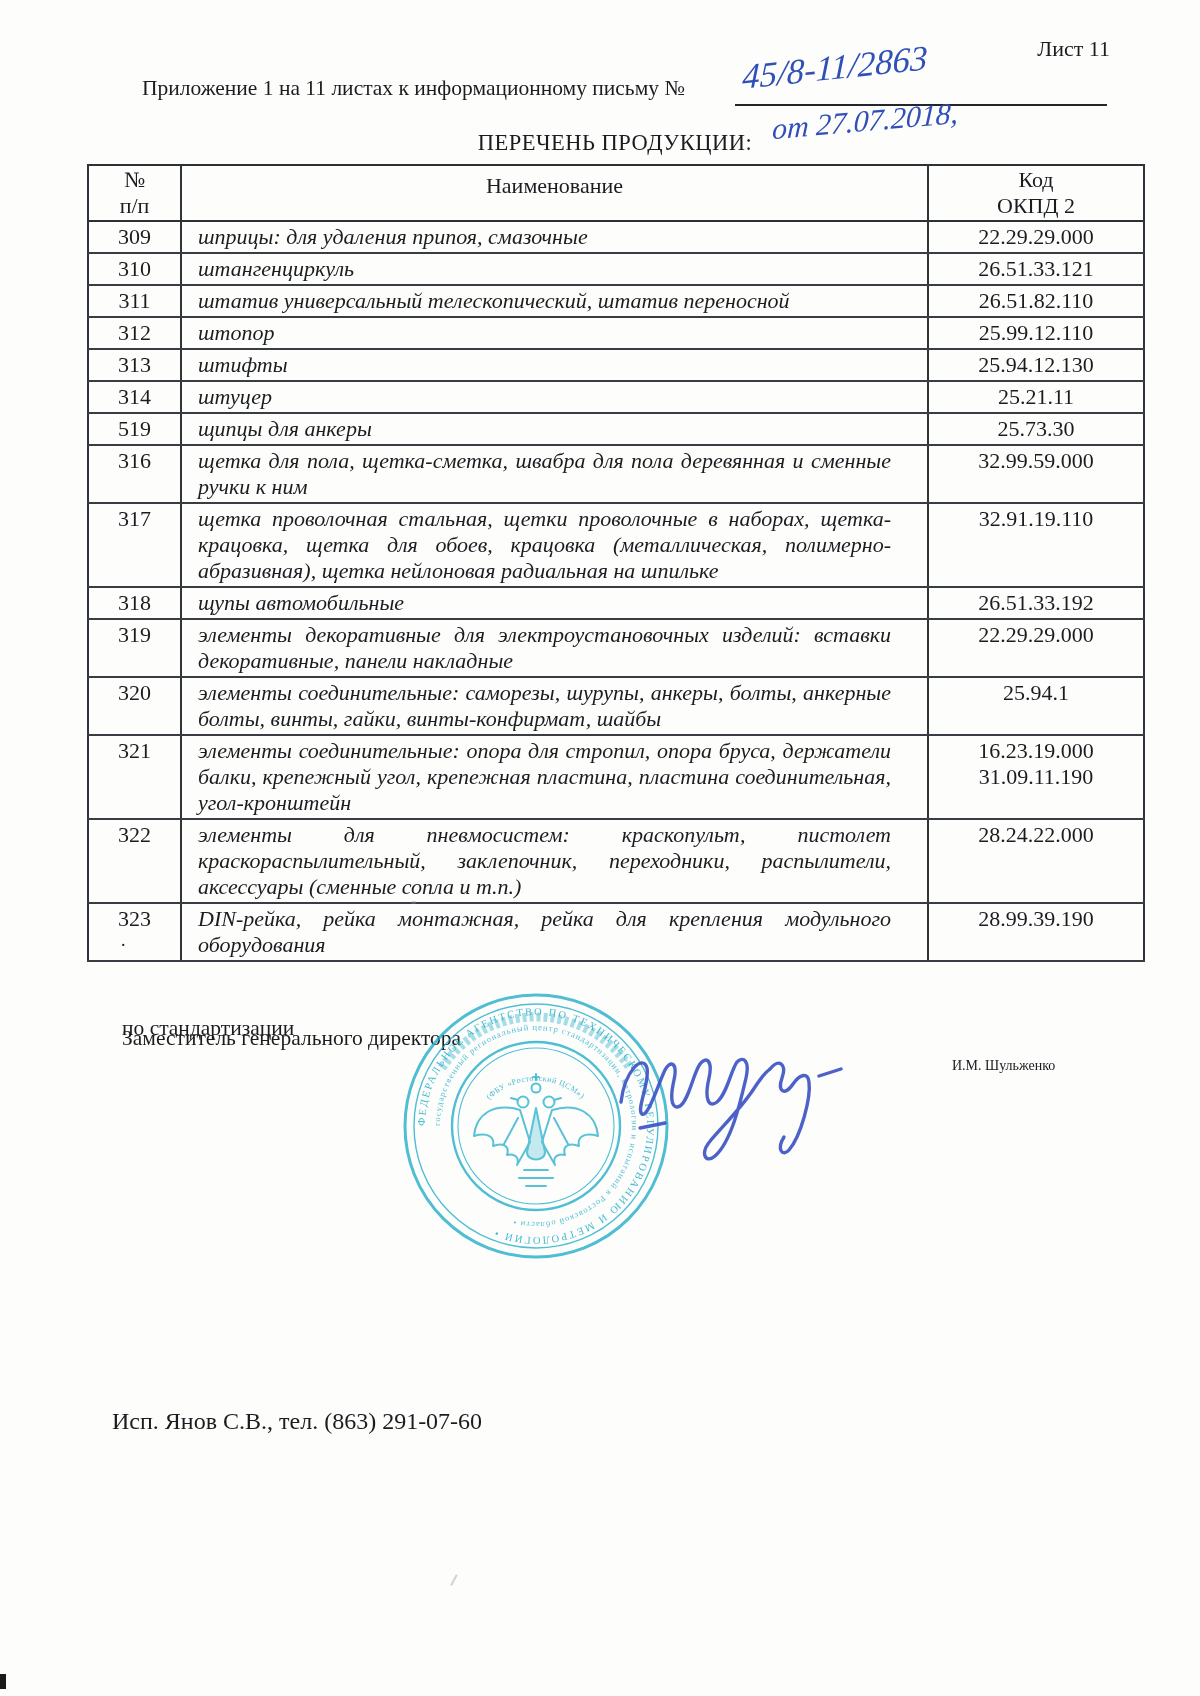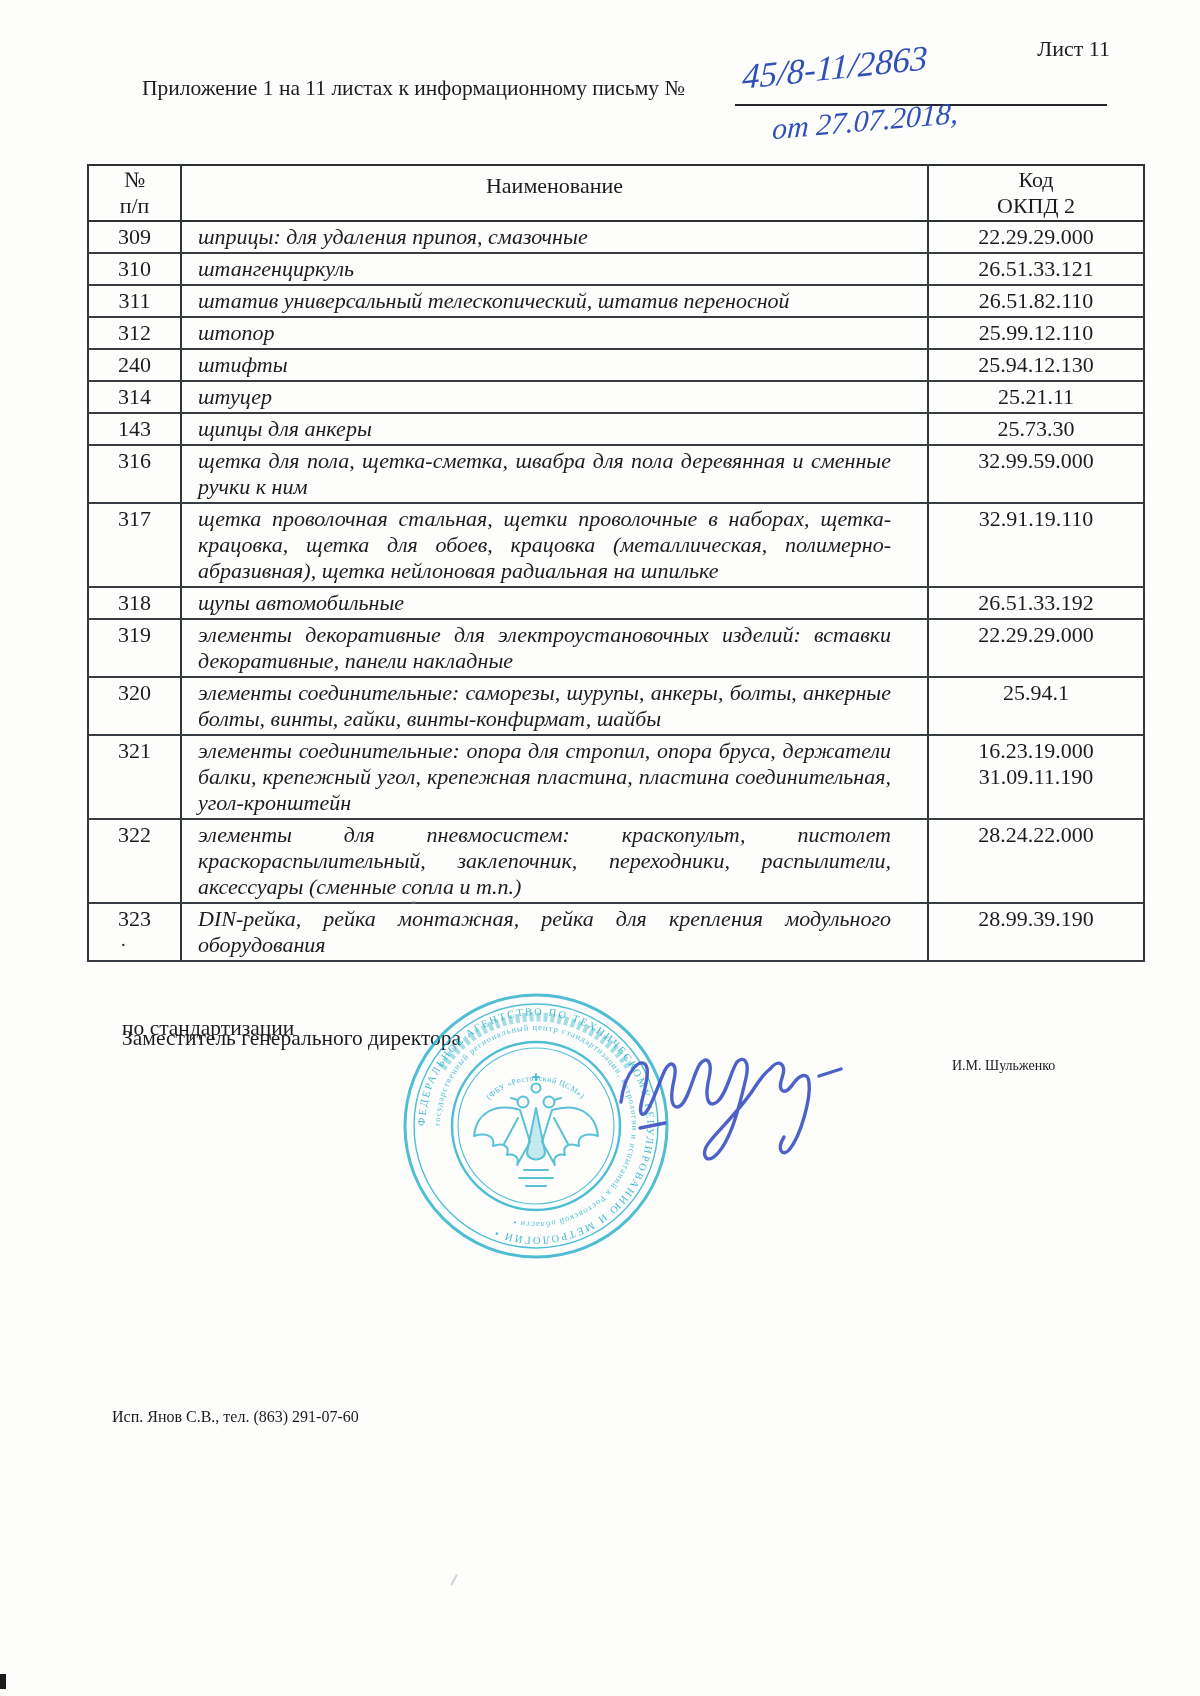--- a/index.html
+++ b/index.html
@@ -61,38 +61,39 @@
     position:absolute;left:122px;font-size:21.5px;white-space:nowrap;
   }
   .sig-line1{top:1026px;}
   .sig-line2{top:1016px;}
   .sig-name{
     position:absolute;left:940px;top:1058px;font-size:14px;white-space:nowrap;margin-left:12px;
   }
   .stamp-svg{position:absolute;left:400px;top:990px;opacity:.92;}
   .signature-svg{position:absolute;left:603px;top:1022px;}
   .footer-exec{
-    position:absolute;left:112px;top:1408px;font-size:16px;white-space:nowrap;
+    position:absolute;left:112px;top:1408px;font-size:24px;white-space:nowrap;
   }
   .speck-bl{position:absolute;left:0;top:1674px;width:6px;height:15px;background:#1a1a1a;}
   .speck-1{position:absolute;left:453px;top:1574px;width:2px;height:12px;background:#9aa0a6;opacity:.45;transform:rotate(28deg);}
   .speck-2{position:absolute;left:411px;top:901px;width:5px;height:3px;background:#8b9096;opacity:.4;border-radius:2px;}
 </style>
 </head>
 <body>
 
 <div class="page">
 
   <div class="sheet-label">Лист 11</div>
 
   <div class="appendix-line">Приложение 1 на 11 листах к информационному письму №</div>
   <div class="hw-underline"></div>
   <div class="handwritten hw-number">45/8-11/2863</div>
   <div class="handwritten hw-date">от 27.07.2018,</div>
 
+  <div class="doc-title">ПЕРЕЧЕНЬ ПРОДУКЦИИ:</div>
 
   <table class="products">
     <colgroup>
         <col class="c-num">
         <col class="c-name">
         <col class="c-code">
       </colgroup>
     <thead>
       <tr>
         <th>
@@ -140,39 +141,39 @@
           <td class="cell-num">
             <div>312</div>
           </td>
           <td class="cell-name">штопор</td>
           <td class="cell-code">
             <div>25.99.12.110</div>
           </td>
         </tr>
         <tr>
           <td class="cell-num">
-            <div>240</div>
+            <div>313</div>
           </td>
           <td class="cell-name">штифты</td>
           <td class="cell-code">
             <div>25.94.12.130</div>
           </td>
         </tr>
         <tr>
           <td class="cell-num">
             <div>314</div>
           </td>
           <td class="cell-name">штуцер</td>
           <td class="cell-code">
             <div>25.21.11</div>
           </td>
         </tr>
         <tr>
           <td class="cell-num">
-            <div>143</div>
+            <div>519</div>
           </td>
           <td class="cell-name">щипцы для анкеры</td>
           <td class="cell-code">
             <div>25.73.30</div>
           </td>
         </tr>
         <tr>
           <td class="cell-num">
             <div>316</div>
           </td>

